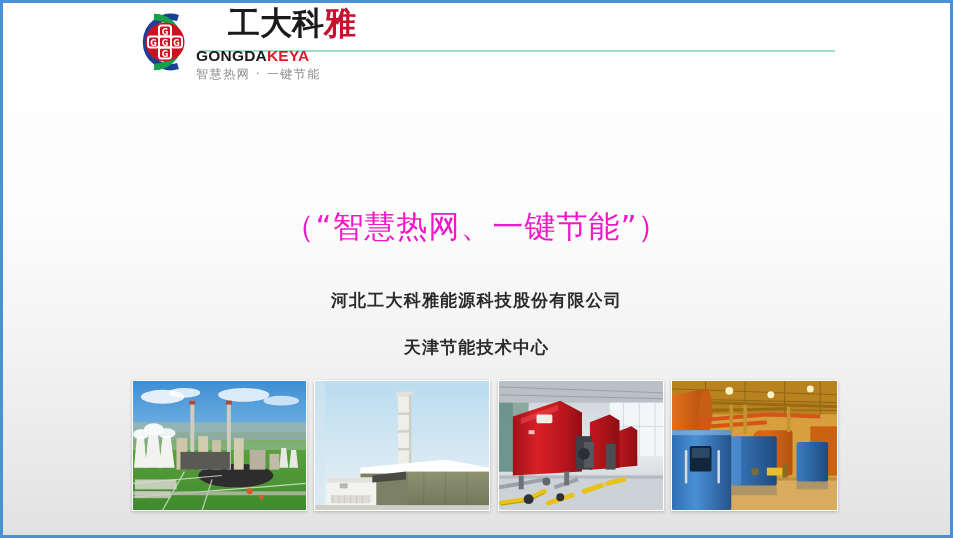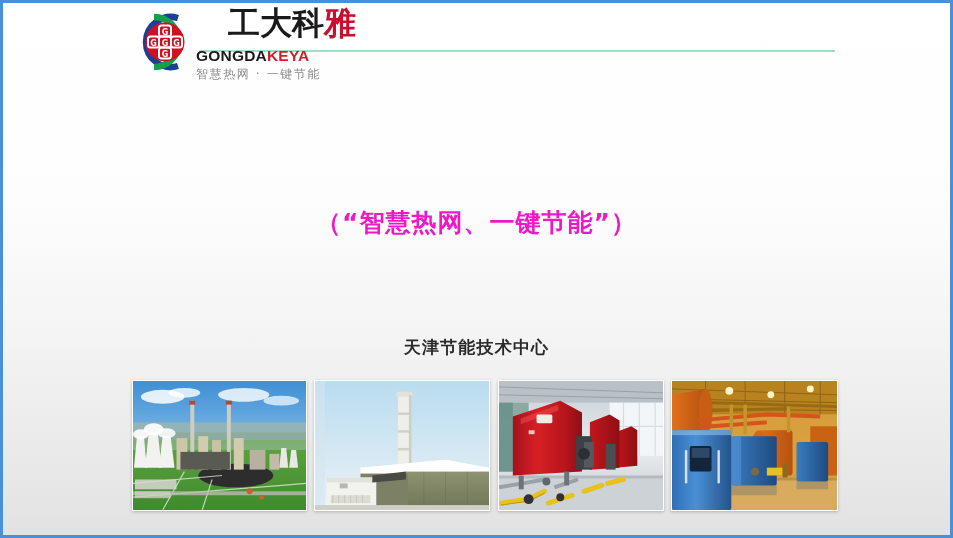--- a/index.html
+++ b/index.html
@@ -110,22 +110,22 @@
     text-shadow: 0 1px 0 rgba(255,255,255,0.6);
   }
 
   #title-sub {
     position: absolute;
     left: 0;
     top: 203px;
     width: 100%;
     text-align: center;
     font-family: "DejaVu Sans", "Liberation Sans", sans-serif;
-    font-size: 25px;
-    font-weight: bold;
+    font-size: 31px;
+    font-weight: normal;
     color: #ef18c8;
     letter-spacing: 1px;
   }
 
   #org-line1 {
     position: absolute;
     left: 0;
     top: 286px;
     width: 100%;
     text-align: center;
@@ -217,20 +217,21 @@
         <div class="logo-en"><span>GONGDA</span><span class="red">KEYA</span></div>
 
         <div class="logo-tag">智慧热网 · 一键节能</div>
       </div>
     </div>
   </div>
 
 
   <div id="title-sub">（“智慧热网、一键节能”）</div>
 
+  <div id="org-line1">河北工大科雅能源科技股份有限公司</div>
 
   <div id="org-line2">天津节能技术中心</div>
 
   <div id="photo-strip">
 
     <div class="photo photo-1">
       <svg viewBox="0 0 175 131" preserveAspectRatio="none" xmlns="http://www.w3.org/2000/svg">
         <defs>
           <linearGradient id="sky1" x1="0" y1="0" x2="0" y2="1">
             <stop offset="0%" stop-color="#3f8fd4"></stop>

